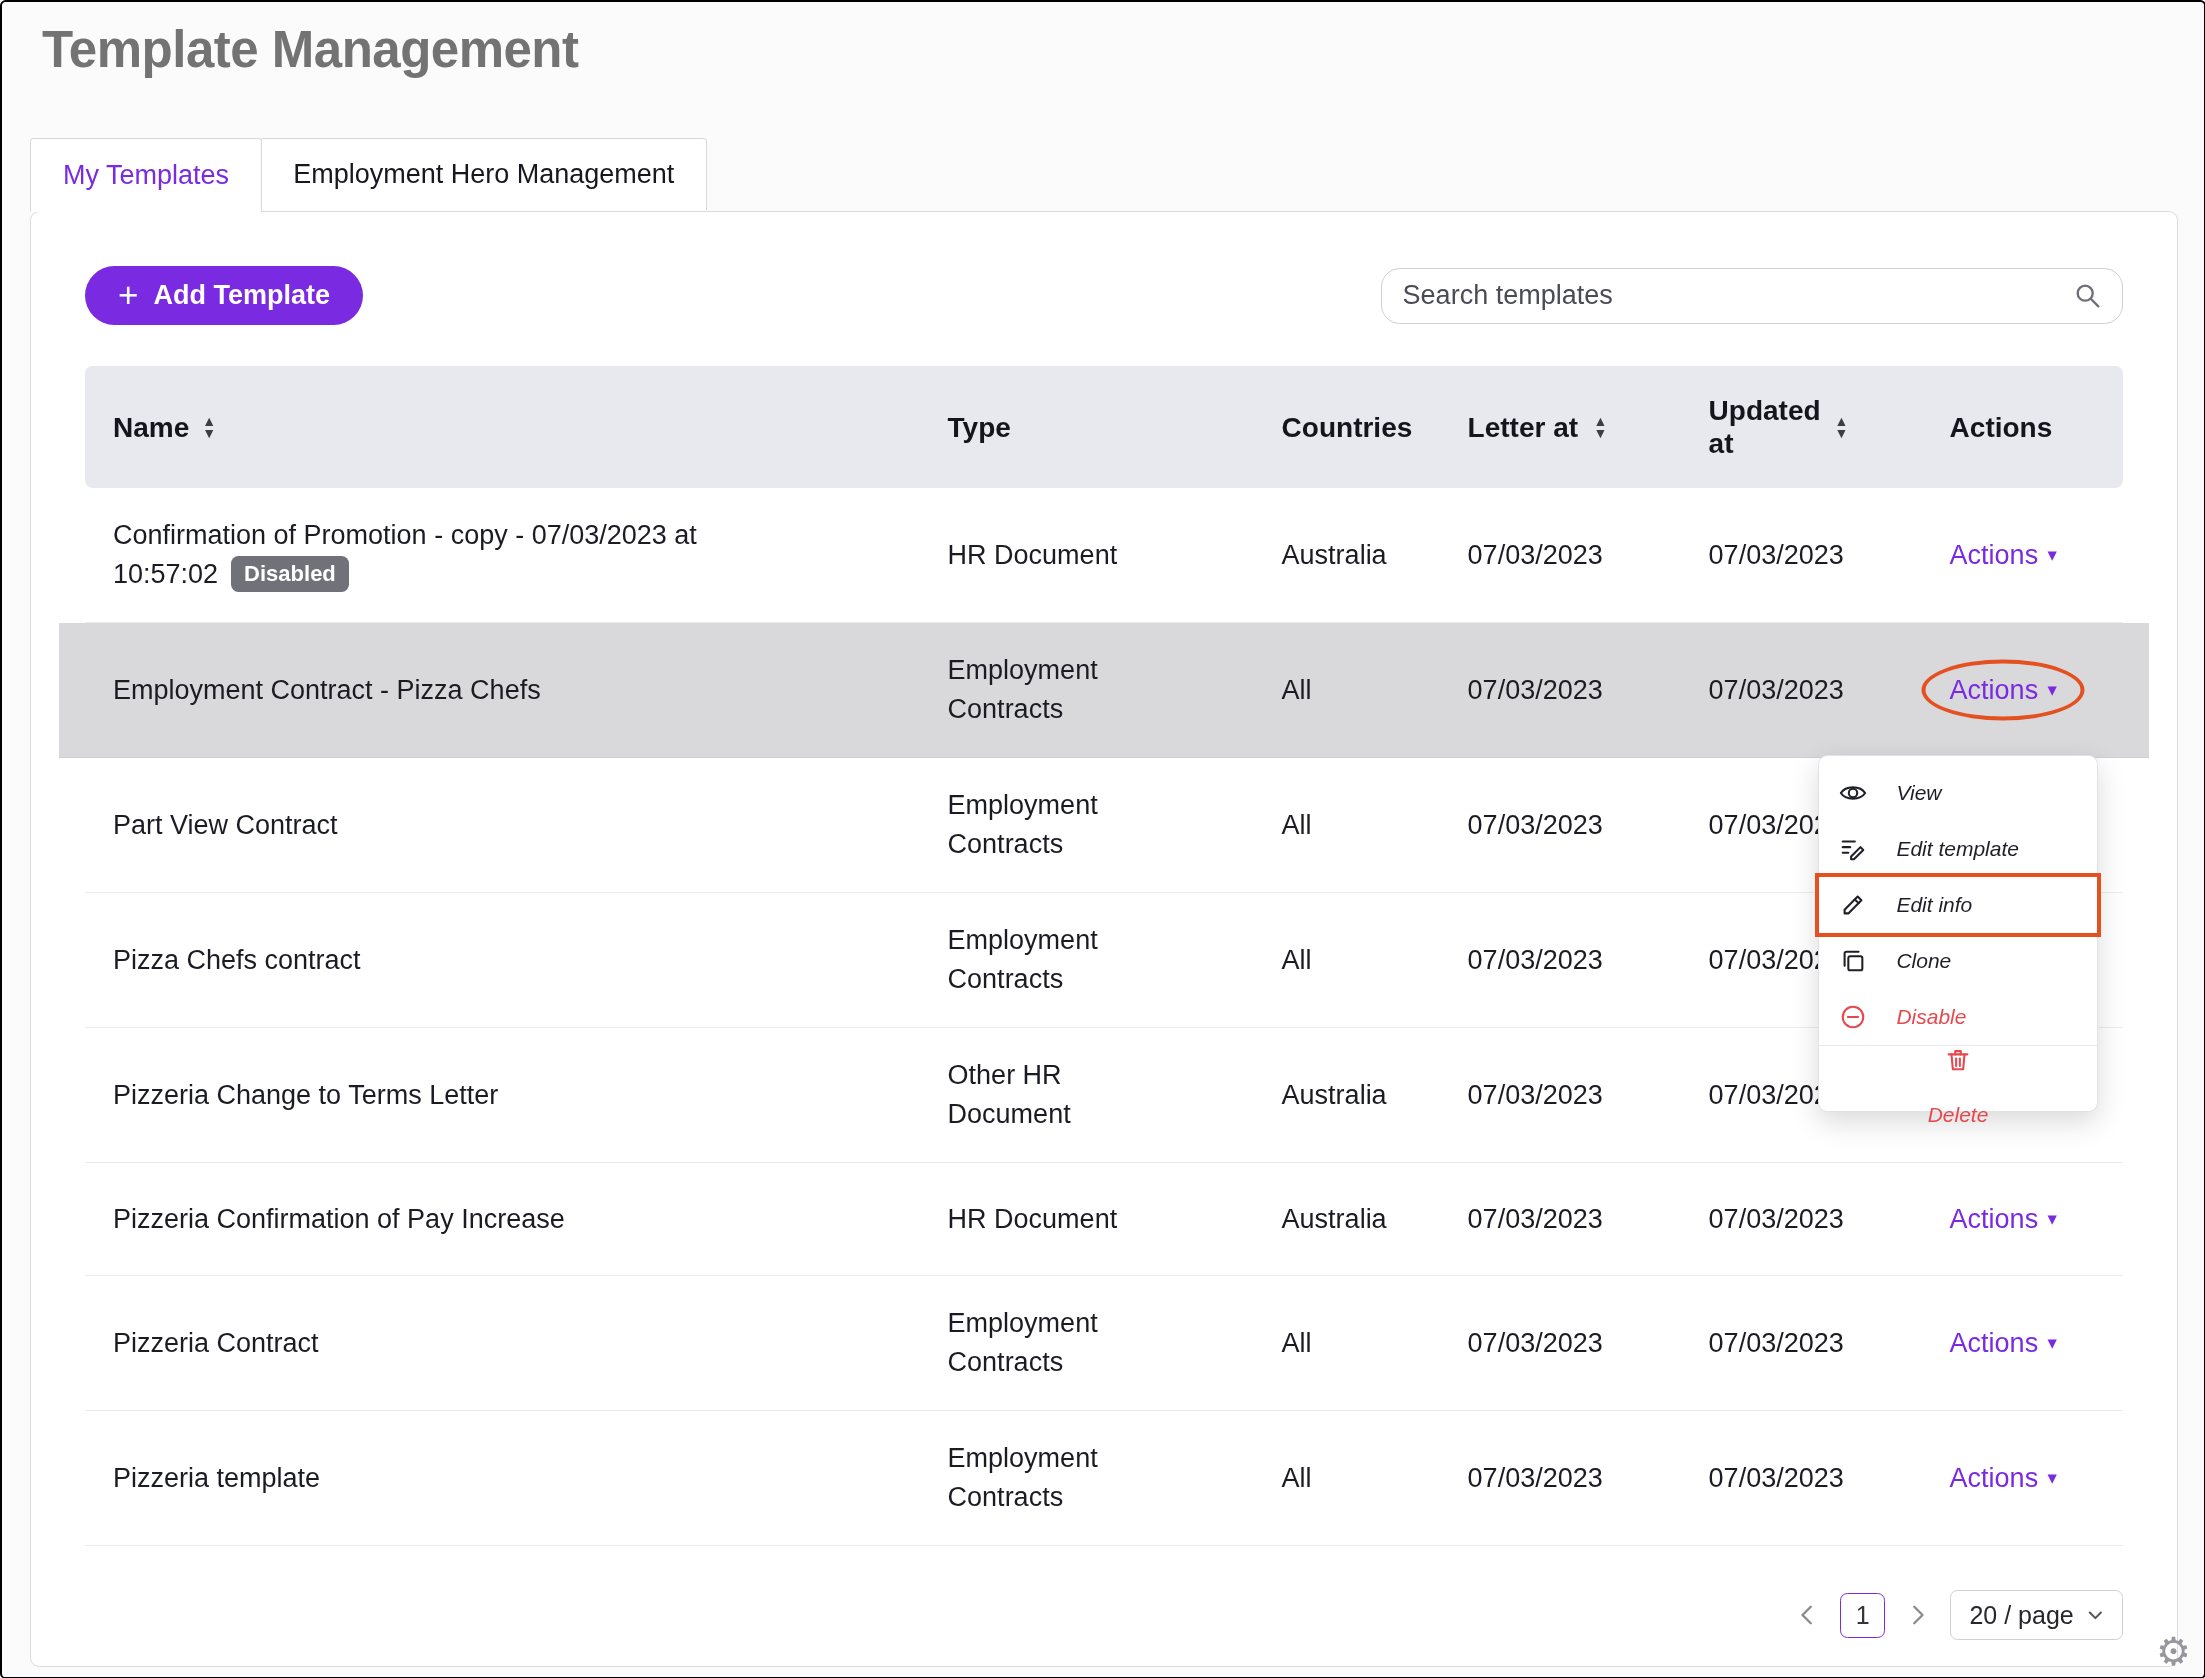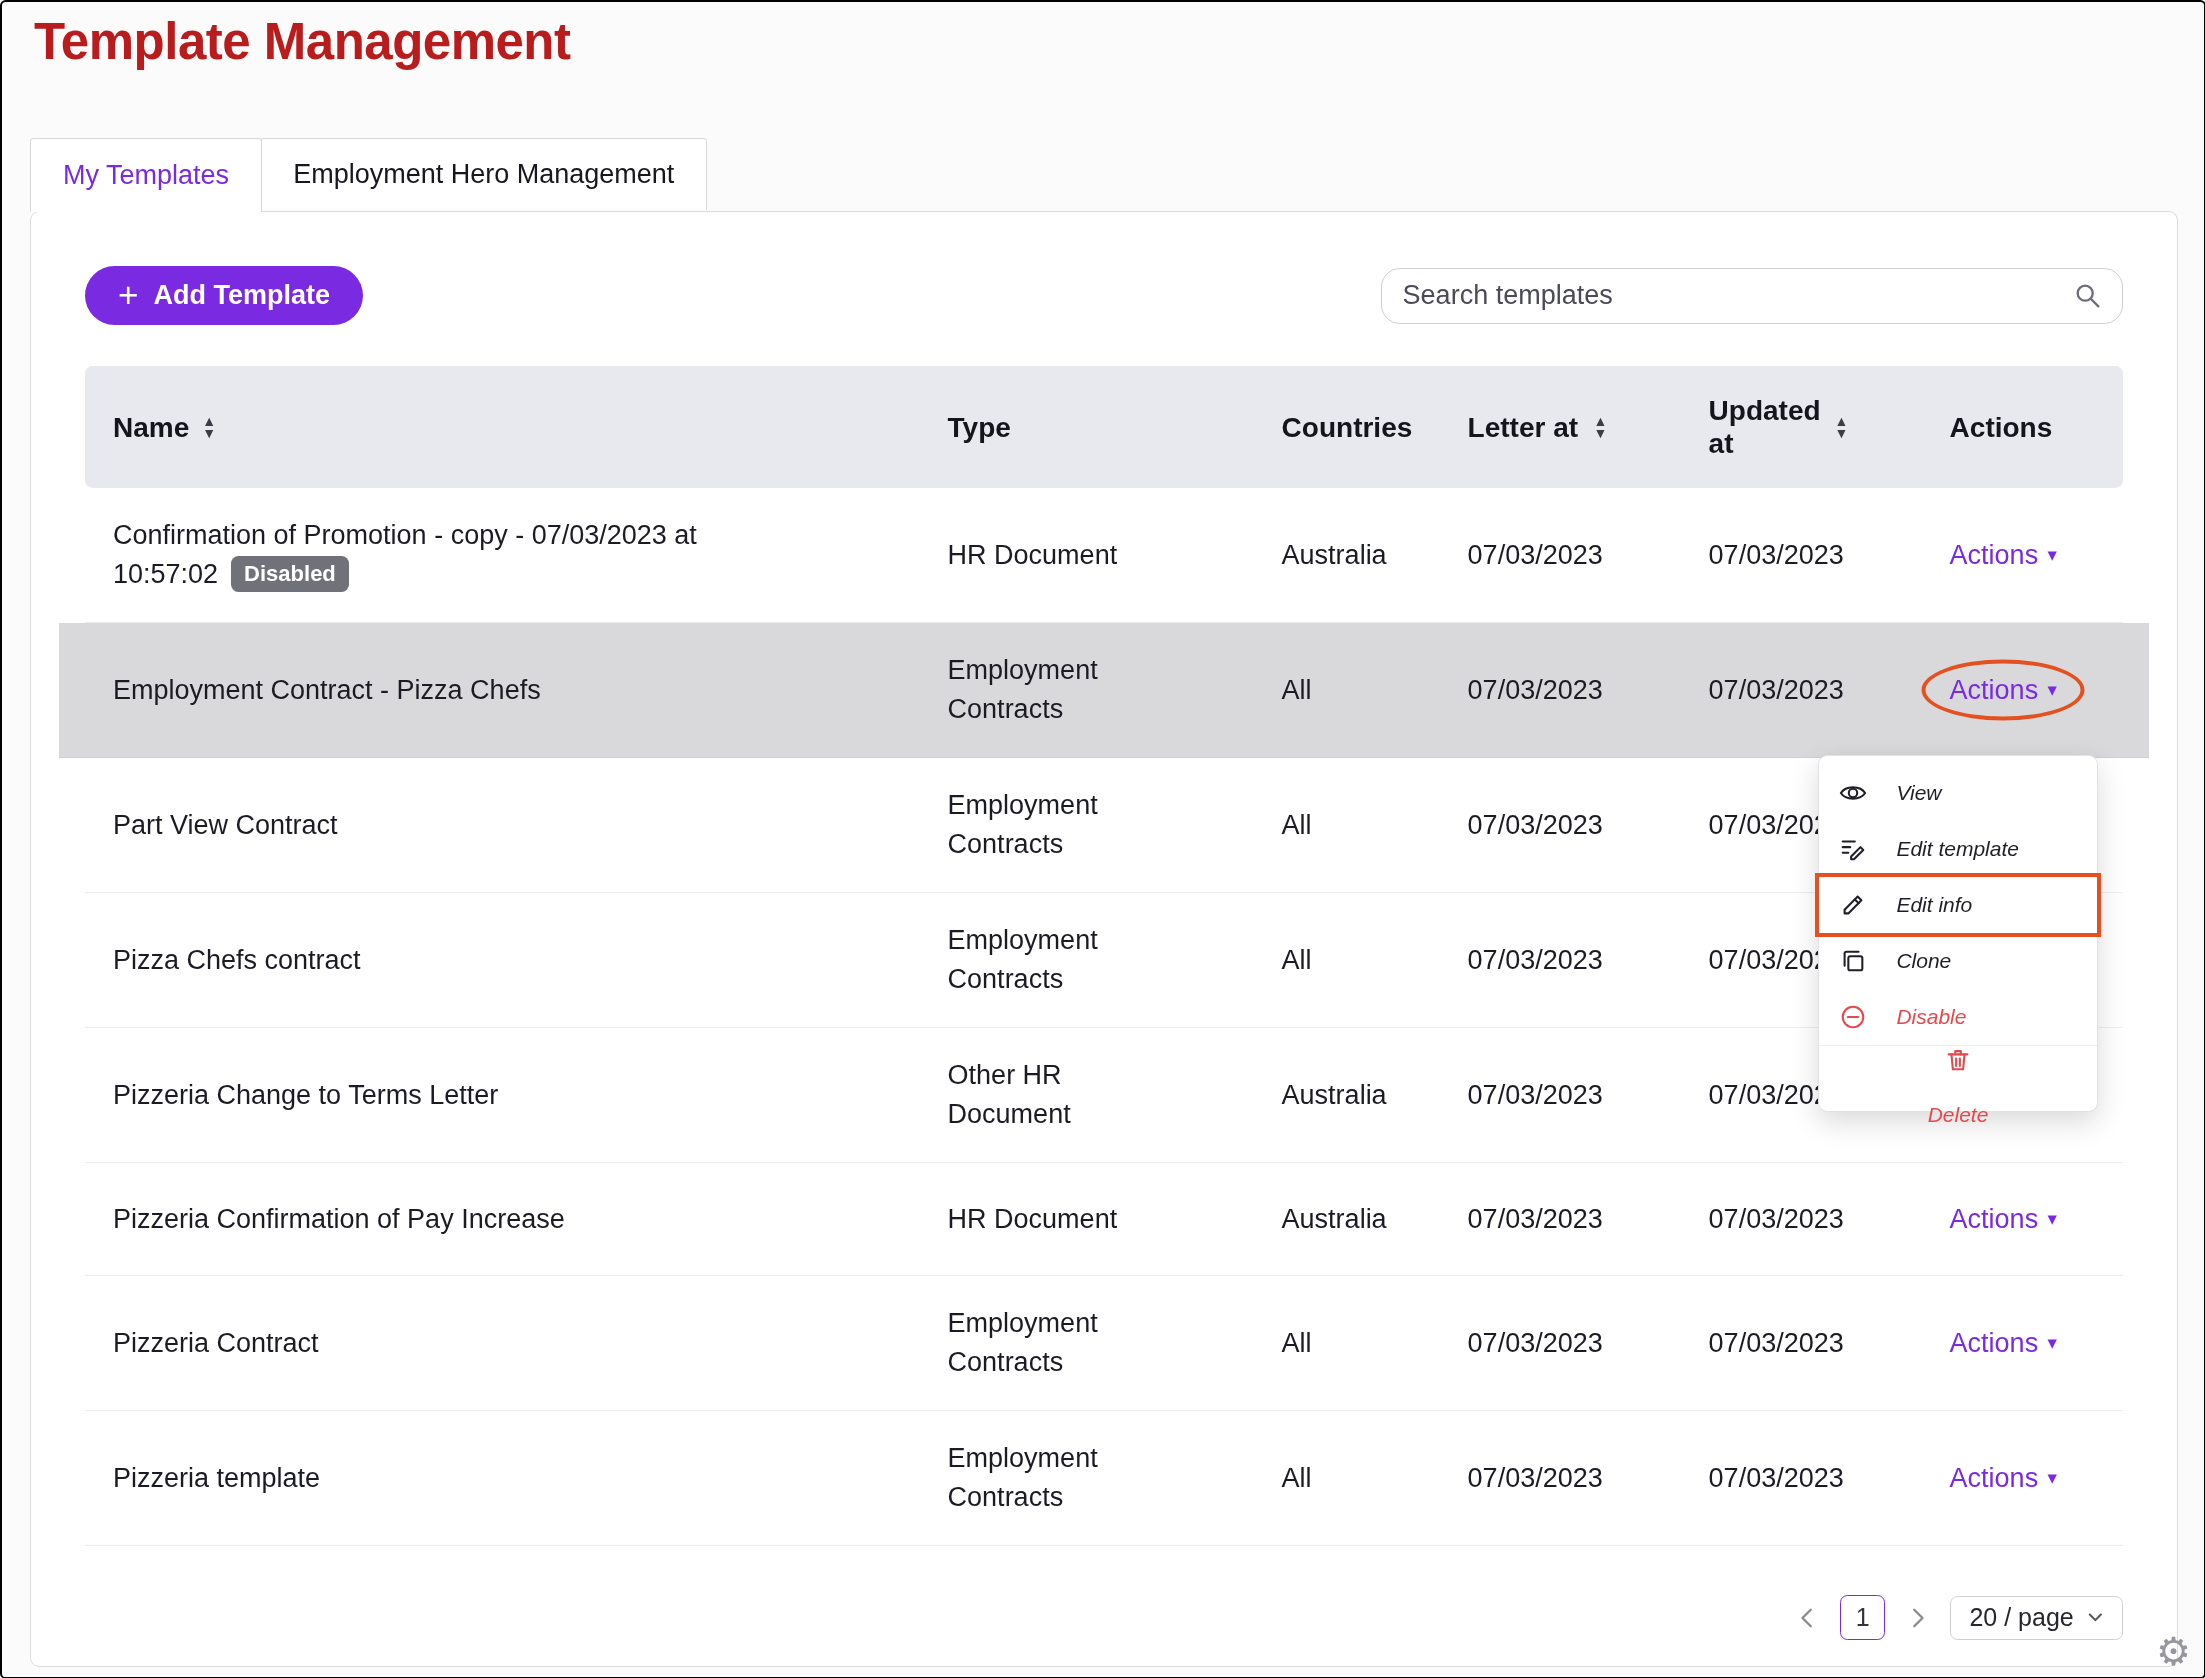--- a/index.html
+++ b/index.html
@@ -10,21 +10,21 @@
   *{box-sizing:border-box;}
   html,body{margin:0;padding:0;background:#fff;}
   body{font-family:"Liberation Sans",sans-serif;color:#1b1b24;}
   #screen{
     position:relative;width:2206px;height:1679px;
     background:#fbfbfc;border:2.8px solid #000;border-radius:5.6px;overflow:hidden;
   }
   
   .page-title{
     position:absolute;left:28px;top:5.6px;
-    font-size:51px;font-weight:700;letter-spacing:-0.5px;color:#b91c1c;margin:4px;
+    font-size:51px;font-weight:700;letter-spacing:-0.5px;color:#737373;margin:12px;
   }
   
   .tabs{position:absolute;left:28px;top:136px;display:flex;z-index:3;}
   .tab{
     height:72px;display:flex;align-items:center;padding:0 32px;
     border:1.9px solid #d8d8da;border-bottom:none;background:#fff;
     font-size:27px;color:#17171f;cursor:pointer;border-radius:3.7px 3.7px 0 0;
   }
   .tab.active{height:74px;color:var(--accent);background:#fff;z-index:4;}
   .tab.inactive{margin-left:-1.9px;}
@@ -112,21 +112,21 @@
   
   .pagination{
     margin-top:auto;display:flex;justify-content:flex-end;align-items:center;gap:20.4px;padding-top:22px;
   }
   .pg-arrow{display:flex;align-items:center;color:#8a8a92;cursor:pointer;background:none;border:none;padding:0;}
   .pg-page{
     width:45px;height:45px;border:1.9px solid var(--accent);border-radius:7.4px;
     display:flex;align-items:center;justify-content:center;font-size:25px;color:#33333c;cursor:pointer;background:#fff;
   }
   .pg-size{
-    height:44px;border:1.9px solid #d0d0d6;border-radius:7.4px;background:#fff;
+    height:50px;border:1.9px solid #d0d0d6;border-radius:7.4px;background:#fff;
     display:flex;align-items:center;gap:13px;padding:0 18.6px;font-size:25px;color:#26262e;cursor:pointer;
   }
   .gear{
     position:absolute;right:13px;bottom:5.6px;font-size:39px;color:#96969c;cursor:pointer;line-height:1;
   }
 </style>
 </head>
 <body>
 
 <div id="screen">

